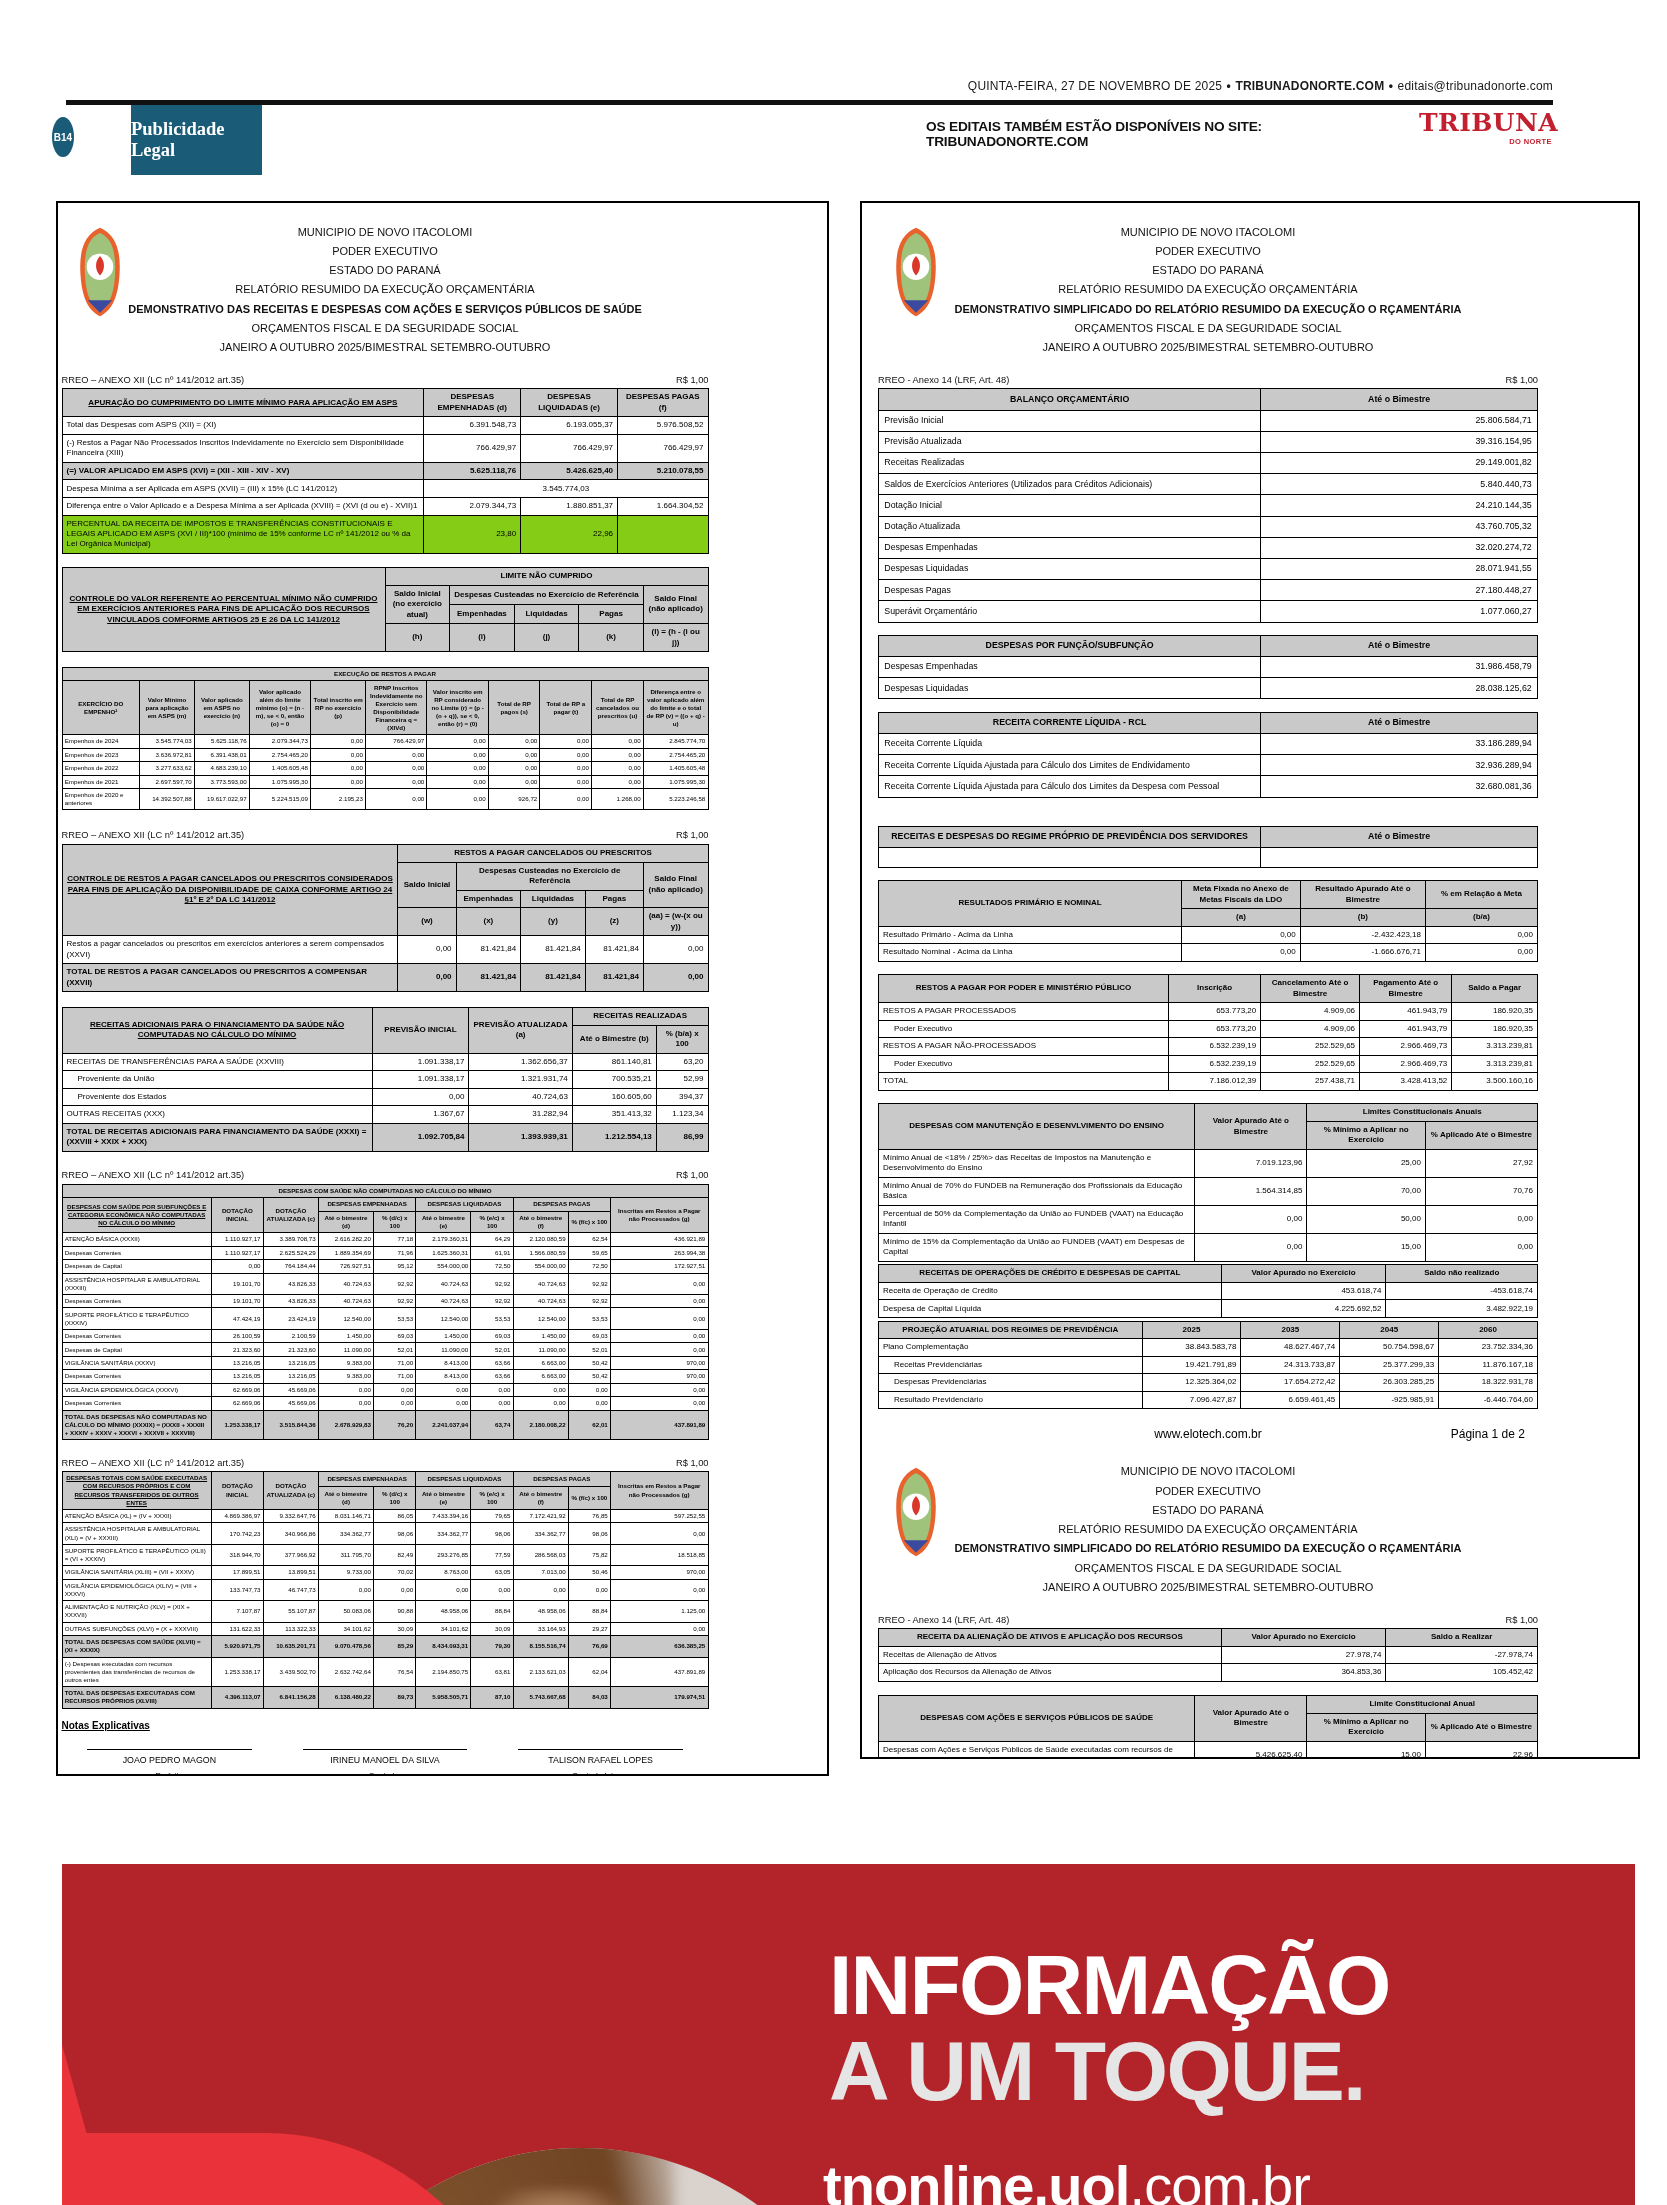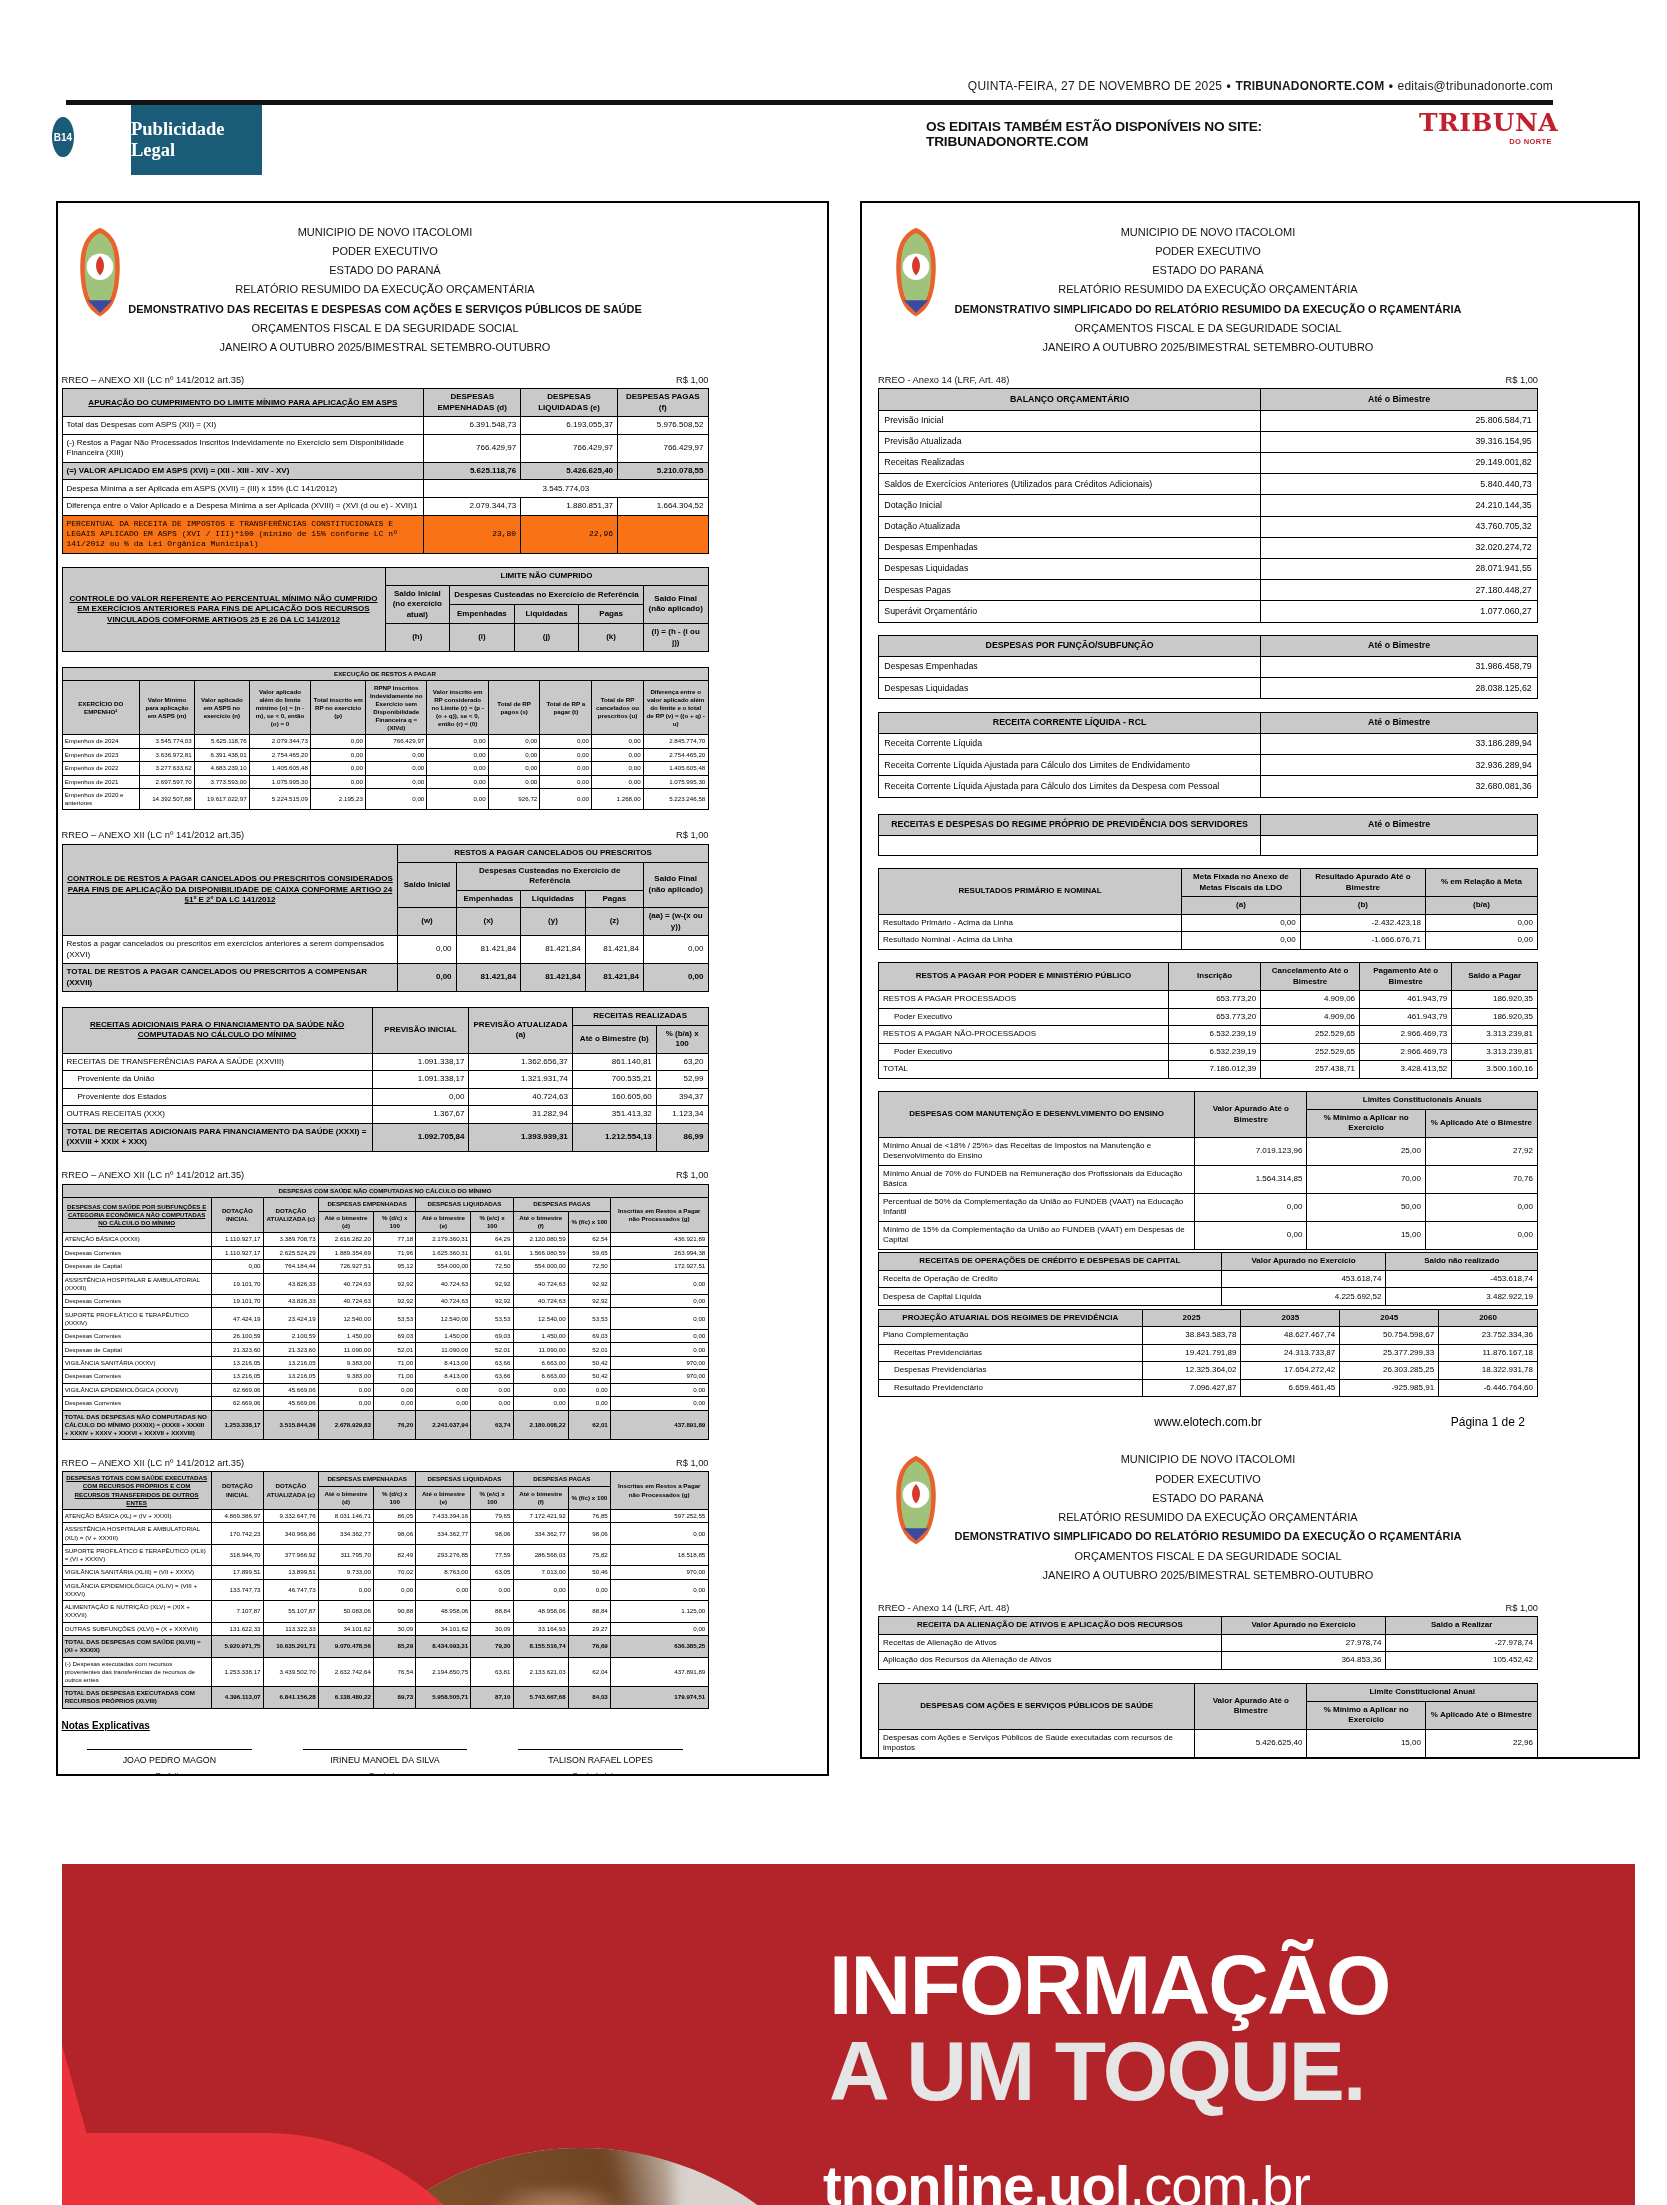--- a/index.html
+++ b/index.html
@@ -38,21 +38,21 @@
   table.t { border-collapse:collapse; width:100%; table-layout:fixed; border:1.8px solid #000; margin-bottom:2.6px; }
   table.t th, table.t td { border:0.9px solid #000; padding:3.1px 4px; font-size:8px; line-height:1.3;
                            overflow:hidden; word-wrap:break-word; vertical-align:middle; color:#000; }
   table.t thead th { background:#c9c9c9; font-weight:bold; text-align:center; }
   table.t thead th.u { text-decoration:underline; }
   table.t thead th.banner { background:#c9c9c9; }
   table.t td.num { text-align:right; }
   table.t td.lbl { text-align:left; }
   table.t td.ctr { text-align:center; }
   table.t tr.tot { background:#c9c9c9; font-weight:bold; }
-  table.t tr.shade { background:#f97316;font-family:Liberation Mono, monospace; }
+  table.t tr.shade { background:#84cc16; }
   table.t tr.ind td.lbl { padding-left:15px; }
   table.t tr.blank td { height:20px; }
   table.t-small th, table.t-small td { font-size:6.2px !important; padding:2.2px 2.2px !important; }
   table.t-right th, table.t-right td { font-size:8.8px; padding:4.4px 5.3px; }
 
   .notas { font-size:10px; font-weight:bold; text-decoration:underline; margin:11.5px 0 8px; }
 
   .sig-row { display:flex; justify-content:space-around; margin:17.6px 0 11.5px; }
   .sig { width:30%; text-align:center; }
   .sig .sig-line { border-top:1.8px solid #000; width:85%; margin:0 auto 5.3px; }
@@ -927,21 +927,21 @@
               <td class="lbl">Receita Corrente Líquida Ajustada para Cálculo dos Limites de Endividamento</td>
               <td class="num">32.936.289,94</td>
             </tr>
             <tr>
               <td class="lbl">Receita Corrente Líquida Ajustada para Cálculo dos Limites da Despesa com Pessoal</td>
               <td class="num">32.680.081,36</td>
             </tr>
           </tbody>
       </table>
 
-      <table class="t t-right" style="margin-top:16px">
+      <table class="t t-right" style="margin-top:28px">
         <colgroup>
             <col style="width:58%">
             <col style="width:42%">
           </colgroup>
         <thead>
             <tr>
               <th>RECEITAS E DESPESAS DO REGIME PRÓPRIO DE PREVIDÊNCIA DOS SERVIDORES</th>
               <th>Até o Bimestre</th>
             </tr>
           </thead>

